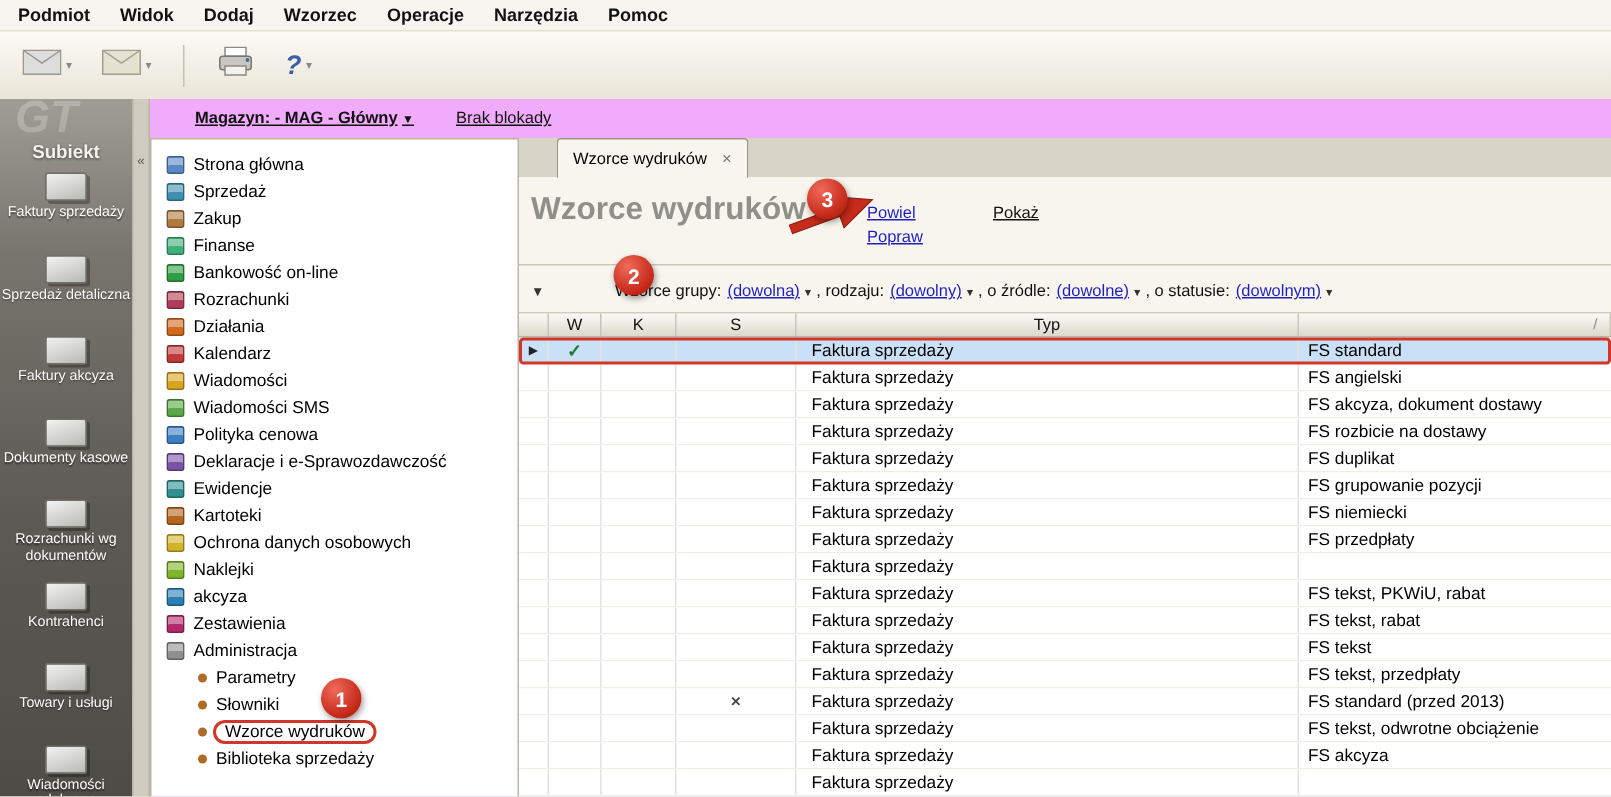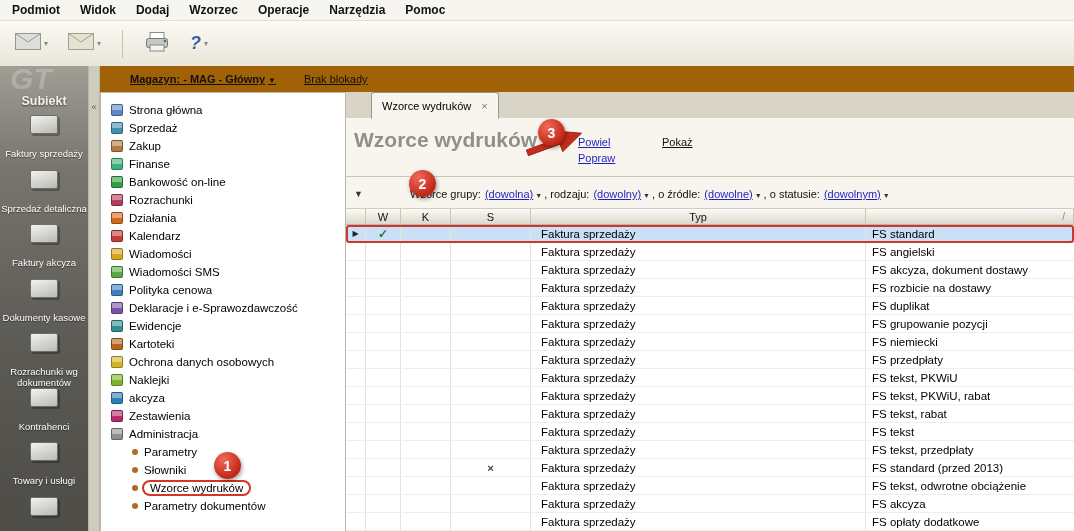--- a/index.html
+++ b/index.html
@@ -29,33 +29,33 @@
   .q{font-size:18px;font-weight:bold;color:#3a5fa8;font-style:italic;}
   
   .sidebar{
     position:absolute;left:0;top:66px;bottom:0;width:88px;
     background:linear-gradient(180deg,#a09d95 0%,#77756e 22%,#5c5a54 60%,#4e4c47 100%);
     color:#fff;overflow:hidden;
   }
   .brand{position:relative;height:46px;}
   .brand-gt{position:absolute;top:-4px;left:10px;font-size:30px;font-weight:bold;font-style:italic;color:rgba(245,245,240,.25);}
   .brand-name{position:absolute;bottom:4px;width:100%;text-align:center;font-size:12.5px;font-weight:bold;color:#f2f1ec;text-shadow:0 1px 2px rgba(0,0,0,.55);}
-  .side-item{height:51.5px;display:flex;flex-direction:column;align-items:center;padding-top:3px;gap:15px;cursor:pointer;}
+  .side-item{height:51.5px;display:flex;flex-direction:column;align-items:center;padding-top:3px;gap:3px;cursor:pointer;}
   .side-icon{width:26px;height:17px;flex:none;background:linear-gradient(160deg,#f2f2f0,#b9b9b4);
     border:1px solid #6e6e68;border-radius:2px;box-shadow:2px 2px 0 rgba(0,0,0,.28);}
   .side-label{font-size:9.5px;line-height:1.15;text-align:center;color:#fdfdfb;text-shadow:0 1px 1px rgba(0,0,0,.5);padding:0 1px;}
   
   .strip{
     position:absolute;left:88px;top:66px;bottom:0;width:12px;
     background:#cfccbf;border-left:1px solid #b9b5a7;border-right:1px solid #b9b5a7;
     font-size:9px;color:#555;text-align:center;cursor:pointer;box-sizing:border-box;
   }
   .strip span{display:block;margin-top:36px;}
   
-  .content{position:absolute;left:100px;top:66px;right:0;bottom:0;background:#a16207;}
+  .content{position:absolute;left:100px;top:66px;right:0;bottom:0;background:#f0abfc;}
   .topbar{height:26px;display:flex;align-items:center;padding-left:30px;gap:28px;font-size:11px;color:#111;}
   .mag{font-weight:bold;text-decoration:underline;cursor:pointer;}
   .caret{font-size:8px;margin-left:3px;}
   .blok{text-decoration:underline;cursor:pointer;}
   .content-row{position:absolute;top:26px;left:0;right:0;bottom:0;display:flex;}
   
   .tree{width:246px;flex:none;background:#fff;border:1px solid #b9b5a7;border-bottom:none;box-sizing:border-box;padding-top:8px;overflow:hidden;}
   .tree-item{height:18px;display:flex;align-items:center;gap:6px;padding-left:10px;font-size:11.5px;color:#000;cursor:pointer;white-space:nowrap;}
   .tree-icon{width:12px;height:12px;border-radius:2px;border:1px solid rgba(0,0,0,.3);background:#888;
     box-shadow:inset 0 5px rgba(255,255,255,.4);flex:none;box-sizing:border-box;}
@@ -300,21 +300,21 @@
         <div class="tree-item sub">
     <span class="tree-icon"></span>
     <span class="tree-label">Słowniki</span>
   </div>
         <div class="tree-item sub highlight">
     <span class="tree-icon"></span>
     <span class="tree-label">Wzorce wydruków</span>
   </div>
         <div class="tree-item sub">
     <span class="tree-icon"></span>
-    <span class="tree-label">Parametry dokumentów</span>
+    <span class="tree-label">Biblioteka sprzedaży</span>
   </div>
       </div>
     <div class="rightpanel">
       <div class="tabstrip">
         <div class="tab">
           <span>Wzorce wydruków</span>
           <span class="tab-x">×</span>
         </div>
       </div>
       <div class="right-inner">
@@ -411,21 +411,20 @@
     <span class="c c-s"></span>
     <span class="c c-typ">Faktura sprzedaży</span>
     <span class="c c-name">FS przedpłaty</span>
   </div>
               <div class="trow">
     <span class="c c-marker"></span>
     <span class="c c-w"></span>
     <span class="c c-k"></span>
     <span class="c c-s"></span>
     <span class="c c-typ">Faktura sprzedaży</span>
-    <span class="c c-name">FS tekst, PKWiU</span>
   </div>
               <div class="trow">
     <span class="c c-marker"></span>
     <span class="c c-w"></span>
     <span class="c c-k"></span>
     <span class="c c-s"></span>
     <span class="c c-typ">Faktura sprzedaży</span>
     <span class="c c-name">FS tekst, PKWiU, rabat</span>
   </div>
               <div class="trow">
@@ -475,21 +474,20 @@
     <span class="c c-s"></span>
     <span class="c c-typ">Faktura sprzedaży</span>
     <span class="c c-name">FS akcyza</span>
   </div>
               <div class="trow">
     <span class="c c-marker"></span>
     <span class="c c-w"></span>
     <span class="c c-k"></span>
     <span class="c c-s"></span>
     <span class="c c-typ">Faktura sprzedaży</span>
-    <span class="c c-name">FS opłaty dodatkowe</span>
   </div>
             </div>
         </div>
       </div>
     </div>
   </div>
 </div>
 
 <div class="step" id="step1">1</div>
 <div class="step" id="step2">2</div>

